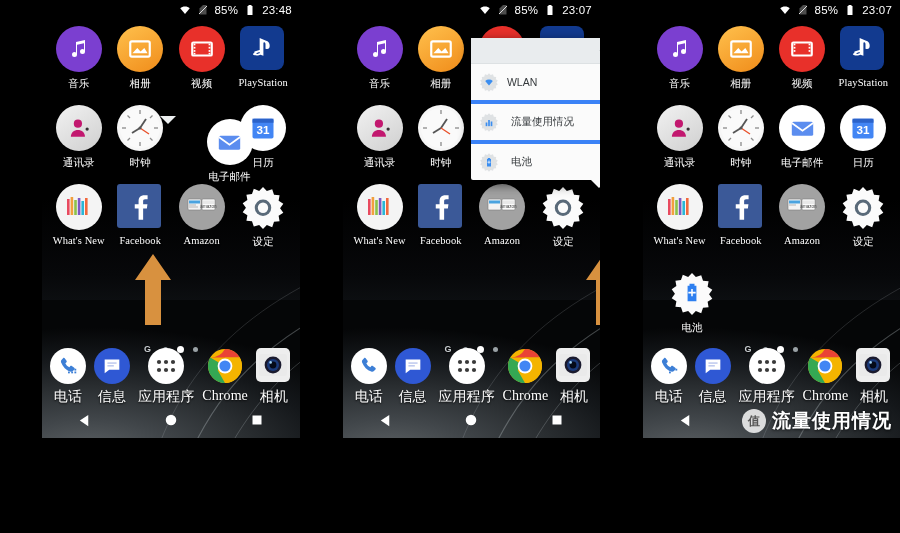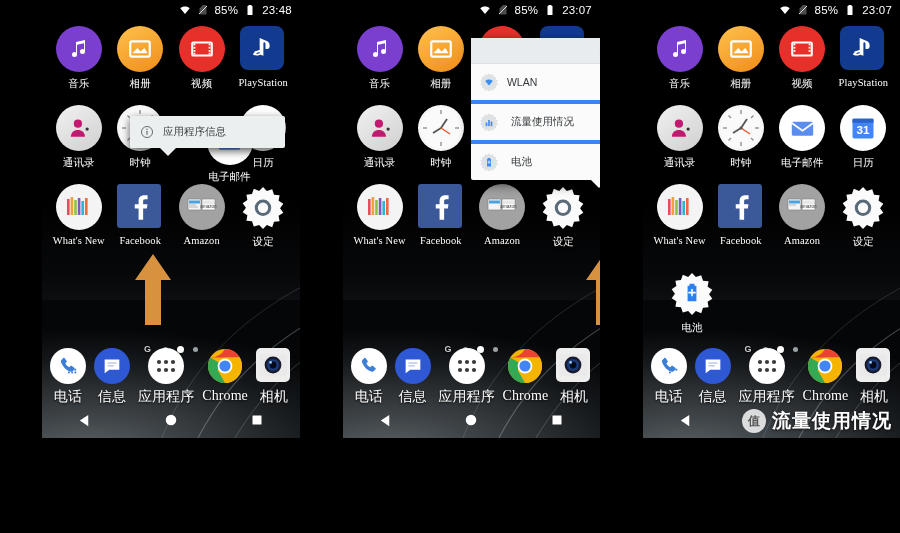--- a/index.html
+++ b/index.html
@@ -360,28 +360,20 @@
       <div class="circ" style="background:#fff">
           <svg width="27" height="27" viewBox="0 0 24 24">
             <rect x="2.5" y="6" width="19" height="12.5" rx="1.5" fill="#5b8def"></rect>
             <path d="M2.5 7.2L12 14l9.5-6.8" fill="none" stroke="#fff" stroke-width="1.6"></path>
           </svg>
         </div>
       <span class="lbl" style="margin-top:5px;font-size:10.5px;color:#fff;">电子邮件</span>
     </div>
 
     <div class="ctxmenu" style="top:116px;left:88px;">
-      <div class="row">
-        <svg width="14" height="14" viewBox="0 0 24 24">
-            <circle cx="12" cy="12" r="9.5" fill="none" stroke="#60656a" stroke-width="1.6"></circle>
-            <circle cx="12" cy="7.4" r="1.2" fill="#60656a"></circle>
-            <rect x="11.1" y="10" width="1.8" height="7" rx=".8" fill="#60656a"></rect>
-          </svg>
-        <span>应用程序信息</span>
-      </div>
       <div class="caret"></div>
     </div>
 
     <svg class="arrow" style="left:90px;top:252px;width:42px;height:75px;" viewBox="0 0 42 75">
       <path d="M21 2 L39 28 L29 28 L29 73 L13 73 L13 28 L3 28 Z" fill="#d8913f"></path>
     </svg>
 
     <div class="pagedots">
       <span class="g">G</span>
       <i></i>

